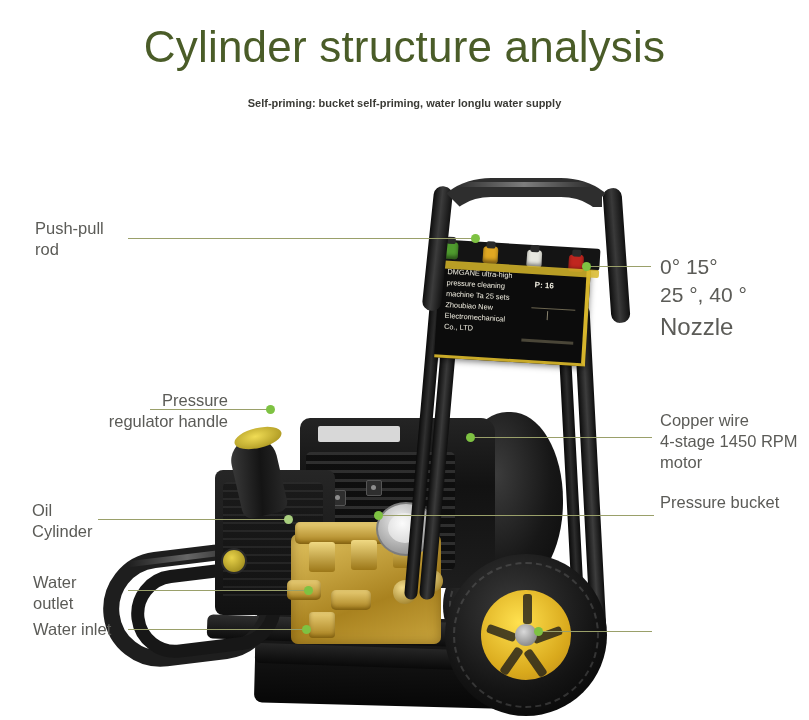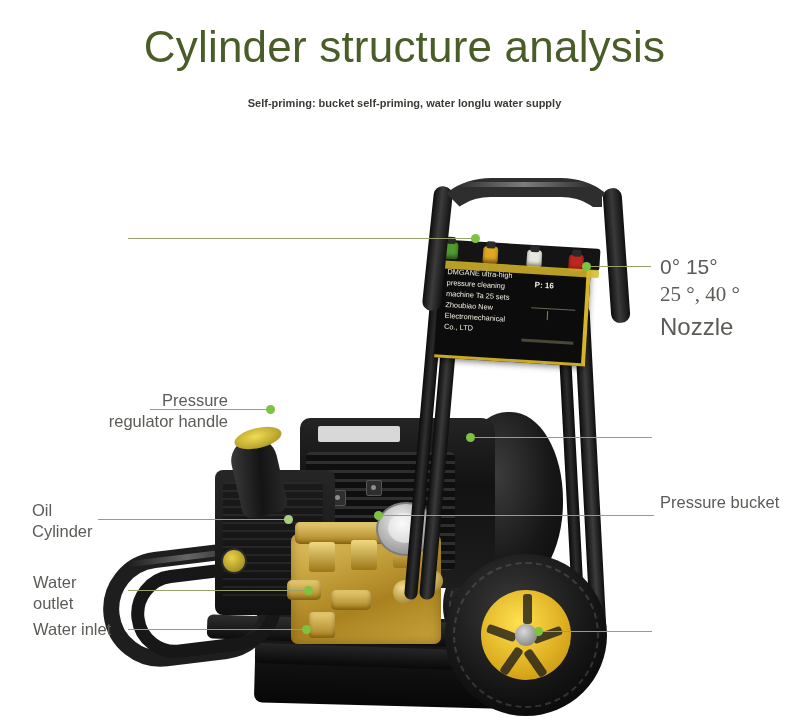--- a/index.html
+++ b/index.html
@@ -403,33 +403,38 @@
 
   <div class="lead" style="left:128px;top:590px;width:180px;"></div>
   <div class="dot" style="left:304px;top:586px;"></div>
 
   <div class="lead" style="left:128px;top:629px;width:178px;"></div>
   <div class="dot" style="left:302px;top:625px;"></div>
 
   <div class="lead" style="left:540px;top:631px;width:112px;"></div>
   <div class="dot" style="left:534px;top:627px;"></div>
 
+  <div class="label" style="left:35px;top:218px;width:110px;">Push-pull
+rod</div>
 
   <div class="label" style="left:38px;top:390px;width:190px;text-align:right;">Pressure
 regulator handle</div>
 
   <div class="label" style="left:32px;top:500px;width:120px;">Oil
 Cylinder</div>
 
   <div class="label" style="left:33px;top:619px;width:130px;">Water inlet</div>
 
   <div class="label" style="left:33px;top:572px;width:110px;">Water
 outlet</div>
 
   <div class="label big" style="left:660px;top:253px;width:140px;">0° 15°</div>
-  <div class="label big" style="left:660px;top:281px;width:140px;font-family:Liberation Serif, serif;">25 °, 40 °</div>
+  <div class="label big" style="left:660px;top:281px;width:140px;">25 °, 40 °</div>
   <div class="label" style="left:660px;top:311px;width:140px;font-size:24px;line-height:32px;">Nozzle</div>
 
+  <div class="label" style="left:660px;top:410px;width:150px;">Copper wire
+4-stage 1450 RPM
+ motor</div>
 
   <div class="label" style="left:660px;top:492px;width:150px;">Pressure bucket</div>
 
 
 </div>
 
 </body></html>

